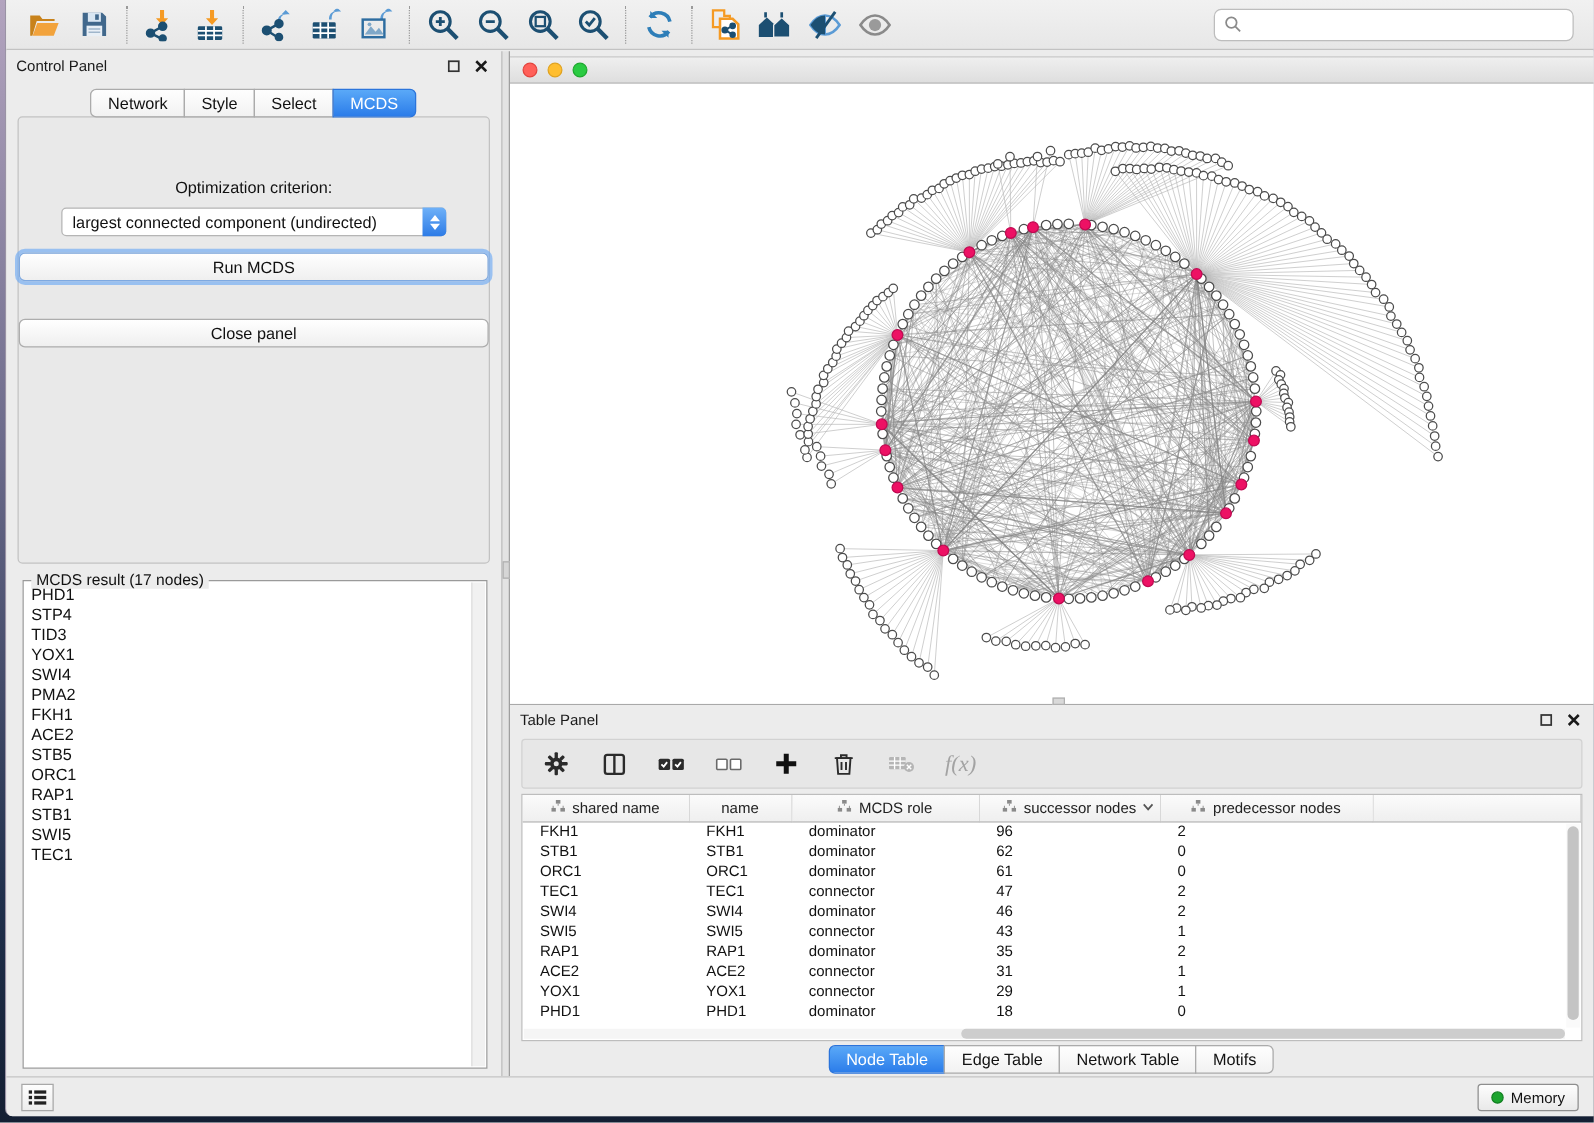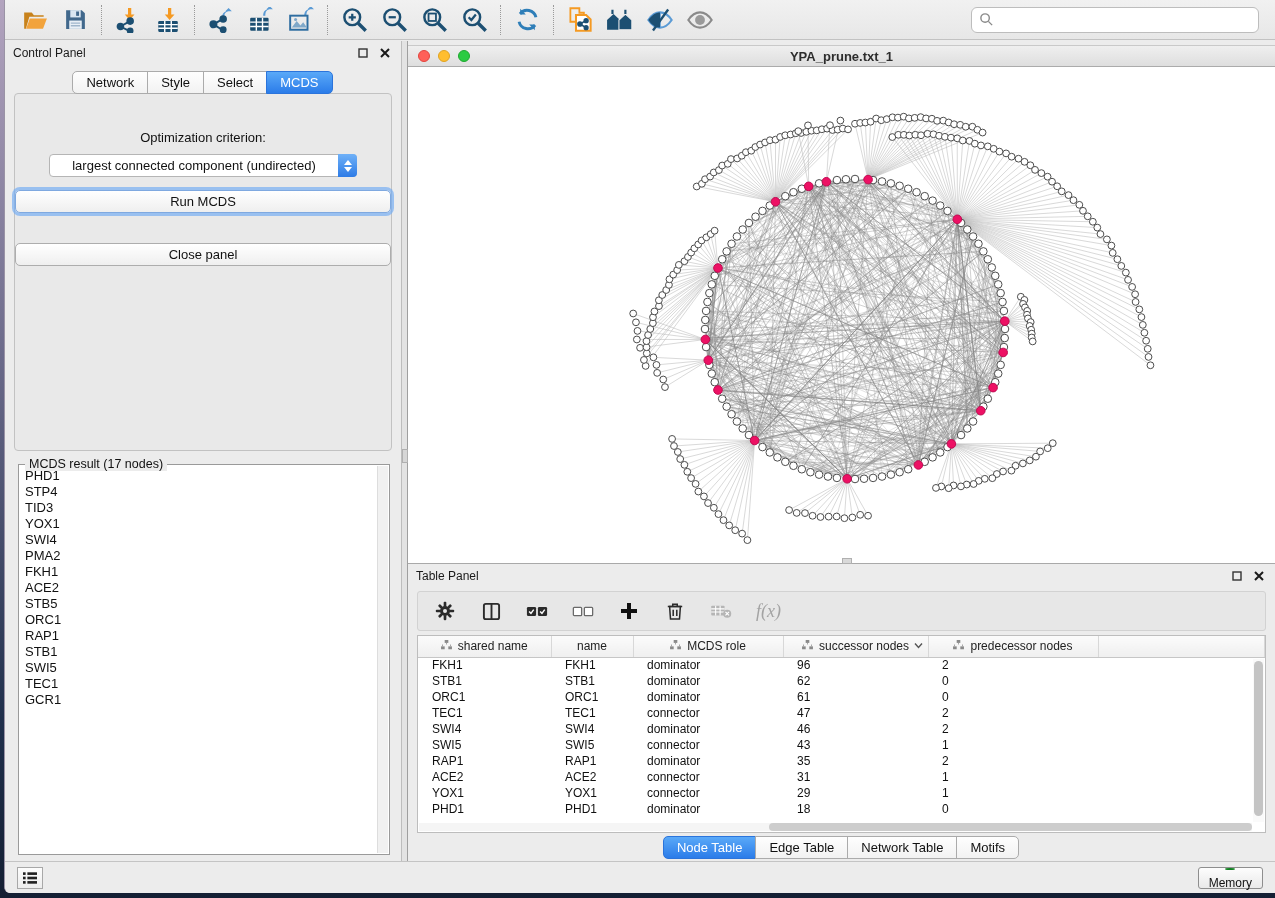--- a/index.html
+++ b/index.html
@@ -30,25 +30,25 @@
   .ph-btn { width:16px; height:16px; display:flex; align-items:center; justify-content:center; margin-left:6px; cursor:pointer; }
 
   .cp-tabs { display:flex; justify-content:center; margin-top:6px; margin-bottom:-11px; position:relative; z-index:3; }
   .tabbtn { font-size:13px; padding:3px 13px; background:linear-gradient(#FEFEFE,#F2F2F2); border:1px solid #ABABAB;
     margin-left:-1px; color:#111; cursor:pointer; }
   .tabbtn:first-child { border-radius:5px 0 0 5px; }
   .tabbtn:last-child { border-radius:0 5px 5px 0; }
   .tabbtn.active { background:linear-gradient(#5AA9F8,#2B7CE9); border-color:#2B74DB; color:#fff; }
 
   .cp-body { margin:10px 9px 0 9px; background:#E9E9E9; border:1px solid #C2C2C2; border-radius:4px;
-    height:358px; padding-top:24px; position:relative; z-index:1; }
+    height:358px; padding-top:36px; position:relative; z-index:1; }
   .opt-label { text-align:center; font-size:13px; color:#111; margin-top:12px; }
   .selectbox { margin:9px 34px 0 34px; height:23px; background:#fff; border:1px solid #B5B5B5; border-radius:4px;
     display:flex; align-items:center; position:relative; cursor:pointer; }
-  .selectbox .val { flex:1; font-size:13px; padding:0 8px; color:#111; white-space:nowrap;text-align:center; }
+  .selectbox .val { flex:1; font-size:13px; padding:0 8px; color:#111; white-space:nowrap; }
   .stepper { width:19px; height:23px; margin-right:-1px; border-radius:0 4px 4px 0;
     background:linear-gradient(#6FB1F8,#2D7BE6); display:flex; flex-direction:column; align-items:center; justify-content:center; gap:2px; }
   .stepper .up { width:0; height:0; border-left:4px solid transparent; border-right:4px solid transparent; border-bottom:5px solid #fff; }
   .stepper .dn { width:0; height:0; border-left:4px solid transparent; border-right:4px solid transparent; border-top:5px solid #fff; }
   .btnrow { display:flex; justify-content:space-between; gap:30px; margin-top:13px;flex-direction:column; }
   .aquabtn { font-size:13px; padding:3px 14px; background:linear-gradient(#FFFFFF,#EFEFEF); border:1px solid #ADADAD;
     border-radius:5px; color:#111; cursor:pointer; }
   .aquabtn.focused { box-shadow:0 0 0 3px rgba(110,170,245,.65); border-color:#7FA9E0; }
 
   .fieldset { margin:13px 11px 6px 13px; position:relative; border:1px solid #9a9a9a; background:#fff; flex:1; }
@@ -97,21 +97,21 @@
   .hscroll .thumb { position:absolute; top:0; left:42%; right:0; height:8px; background:#CDCDCD; border-radius:4px; }
 
   .tp-tabs { height:28px; display:flex; justify-content:center; align-items:center; }
 
   
   .statusbar { position:absolute; left:0; right:0; bottom:0; height:32px; background:#ECECEC; border-top:1px solid #C4C4C4;
     display:flex; align-items:center; padding:0 12px; }
   .listbtn { width:26px; height:22px; background:linear-gradient(#FDFDFD,#EDEDED); border:1px solid #A8A8A8;
     display:flex; align-items:center; justify-content:center; cursor:pointer; }
   .membtn { margin-left:auto; height:22px; display:flex; align-items:center; gap:6px; padding:0 10px;
-    background:linear-gradient(#FDFDFD,#E9E9E9); border:1px solid #8E8E8E; border-radius:3px; font-size:12px; color:#111; cursor:pointer;flex-direction:column; }
+    background:linear-gradient(#FDFDFD,#E9E9E9); border:1px solid #8E8E8E; border-radius:3px; font-size:12px; color:#111; cursor:pointer; }
   .greendot { width:10px; height:10px; border-radius:50%; background:#1CA52F; border:1px solid #128022; }
 </style>
 </head>
 <body>
 
 <div class="app">
 
   <div class="toolbar">
     <div class="tgroup">
       <div class="ticon">
@@ -326,39 +326,37 @@
             <div>SWI4</div>
             <div>PMA2</div>
             <div>FKH1</div>
             <div>ACE2</div>
             <div>STB5</div>
             <div>ORC1</div>
             <div>RAP1</div>
             <div>STB1</div>
             <div>SWI5</div>
             <div>TEC1</div>
-            <div>GCR1</div>
           </div>
         <div class="list-scroll"></div>
       </div>
     </div>
 
     <div class="vsplit">
         <div class="grip"></div>
       </div>
 
     <div class="right">
       <div class="netarea">
         <div class="net-titlebar">
           <div class="lights">
             <span class="light red"></span>
             <span class="light yellow"></span>
             <span class="light green"></span>
           </div>
-          <span class="net-title">YPA_prune.txt_1</span>
         </div>
         <svg class="net-canvas" viewBox="0 0 867 496" width="100%" height="496" preserveAspectRatio="xMidYMid meet">
             <line x1="323.5524201159516" y1="176.79028799032653" x2="419.9617443279142" y2="409.54298604207156" stroke="#9b9b9b" stroke-opacity="0.38" stroke-width="0.75"></line>
             <line x1="516.7084758065653" y1="129.1815961520185" x2="419.9617443279142" y2="409.54298604207156" stroke="#9b9b9b" stroke-opacity="0.38" stroke-width="0.75"></line>
             <line x1="354.4921691057186" y1="380.07752209135754" x2="500.19073305638034" y2="402.25243640281224" stroke="#9b9b9b" stroke-opacity="0.38" stroke-width="0.75"></line>
             <line x1="474.0382556720859" y1="409.54298604207156" x2="318.6328091547829" y2="184.39932787335152" stroke="#9b9b9b" stroke-opacity="0.38" stroke-width="0.75"></line>
             <line x1="524.6006721266485" y1="390.3671908452171" x2="318.6328091547829" y2="339.60067212664853" stroke="#9b9b9b" stroke-opacity="0.38" stroke-width="0.75"></line>
             <line x1="314.1815961520185" y1="331.7084758065653" x2="570.4475798840484" y2="176.79028799032665" stroke="#9b9b9b" stroke-opacity="0.38" stroke-width="0.75"></line>
             <line x1="579.8184038479815" y1="192.29152419343473" x2="595.9063311147081" y2="280.08050203829845" stroke="#9b9b9b" stroke-opacity="0.38" stroke-width="0.75"></line>
             <line x1="377.2915241934347" y1="394.8184038479815" x2="553.0660171779821" y2="155.93398282201787" stroke="#9b9b9b" stroke-opacity="0.38" stroke-width="0.75"></line>

